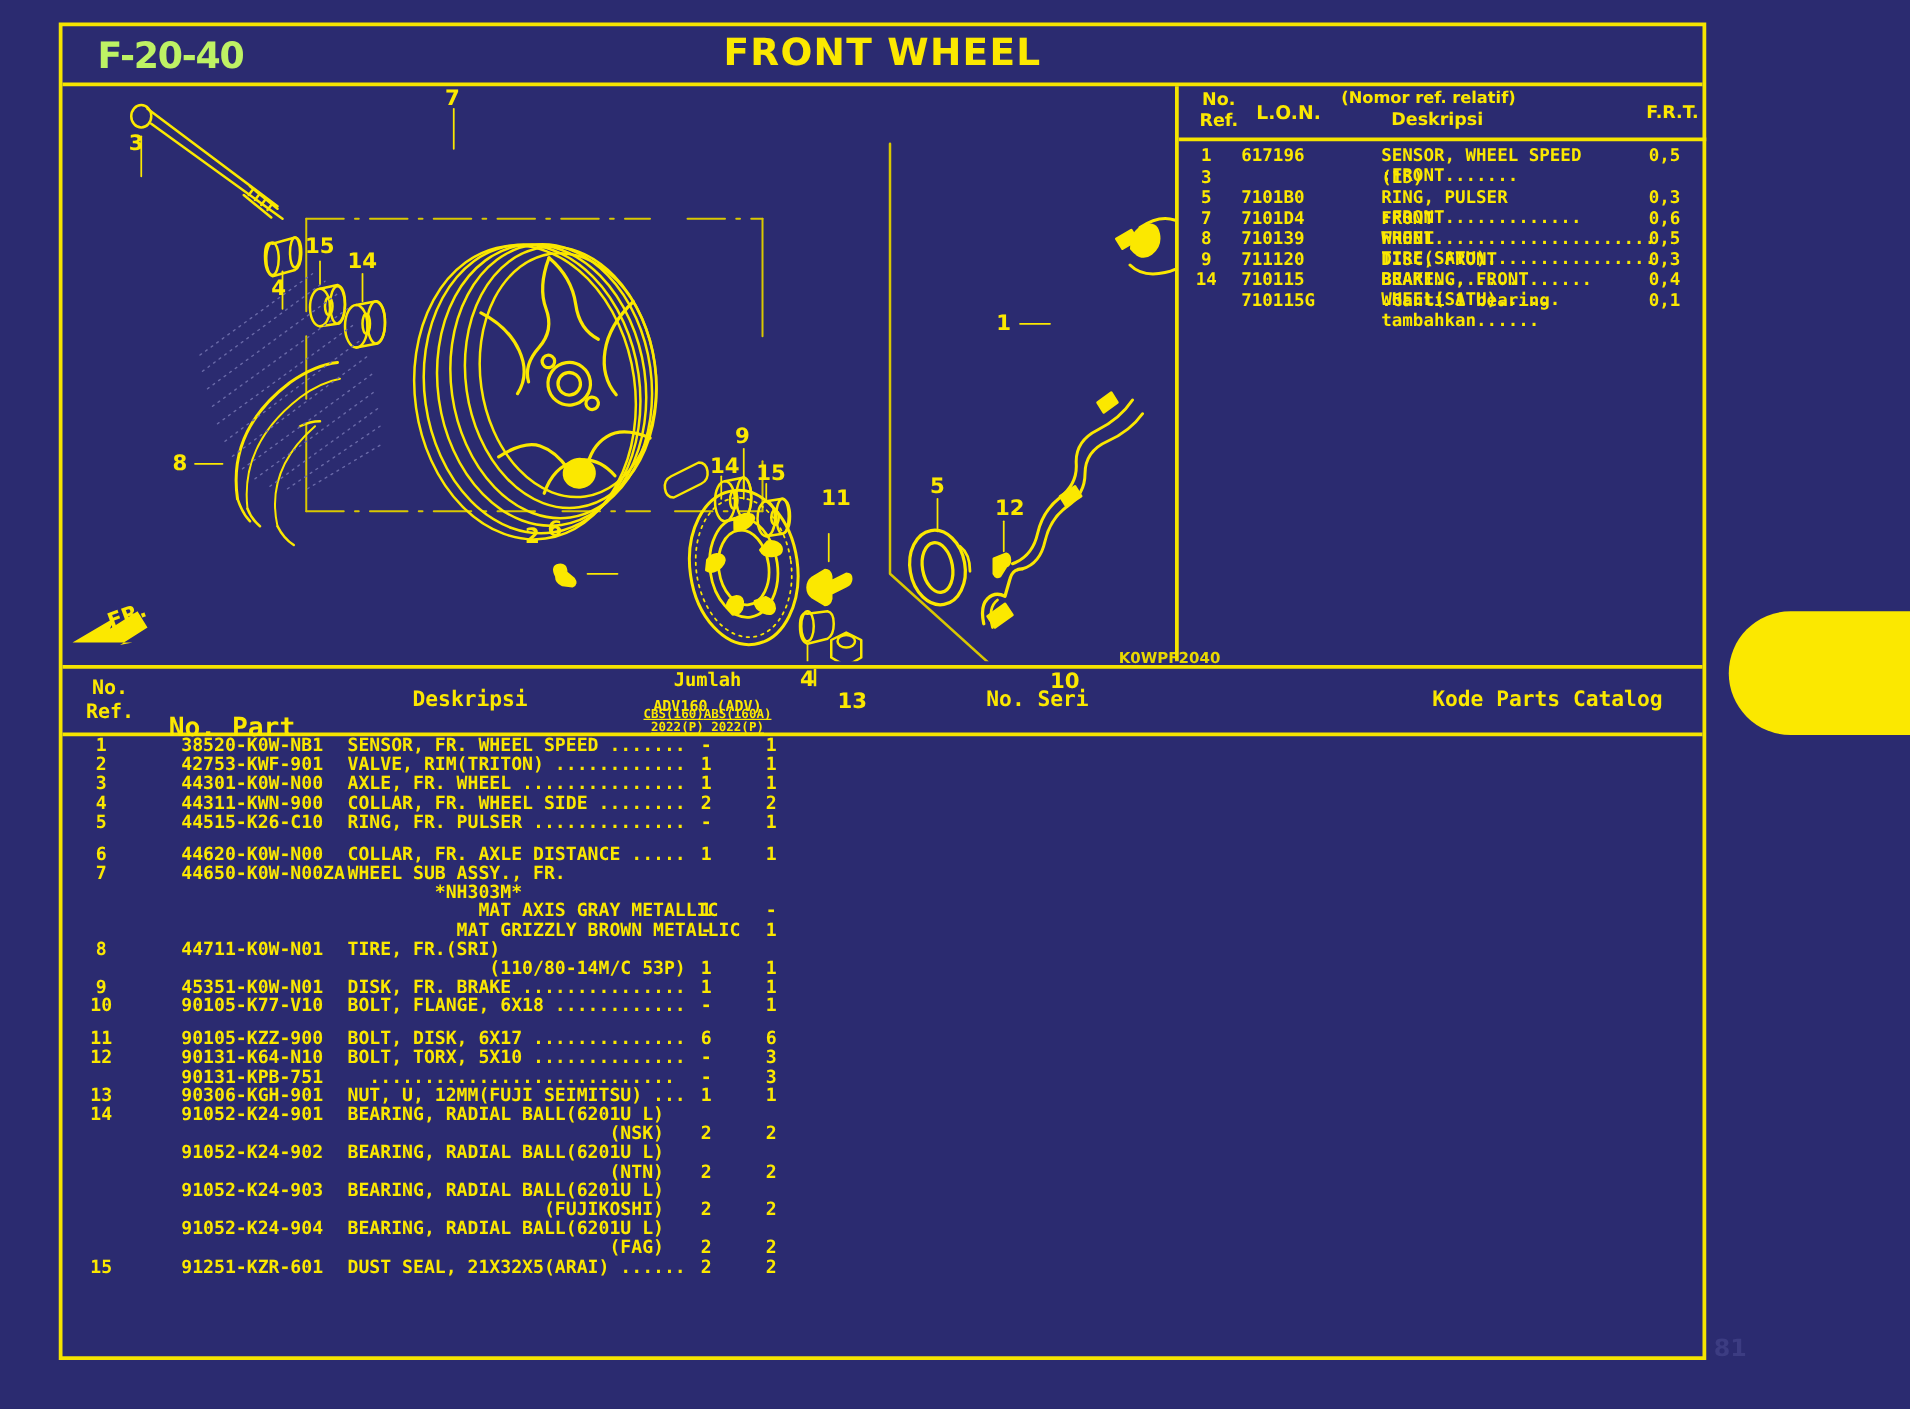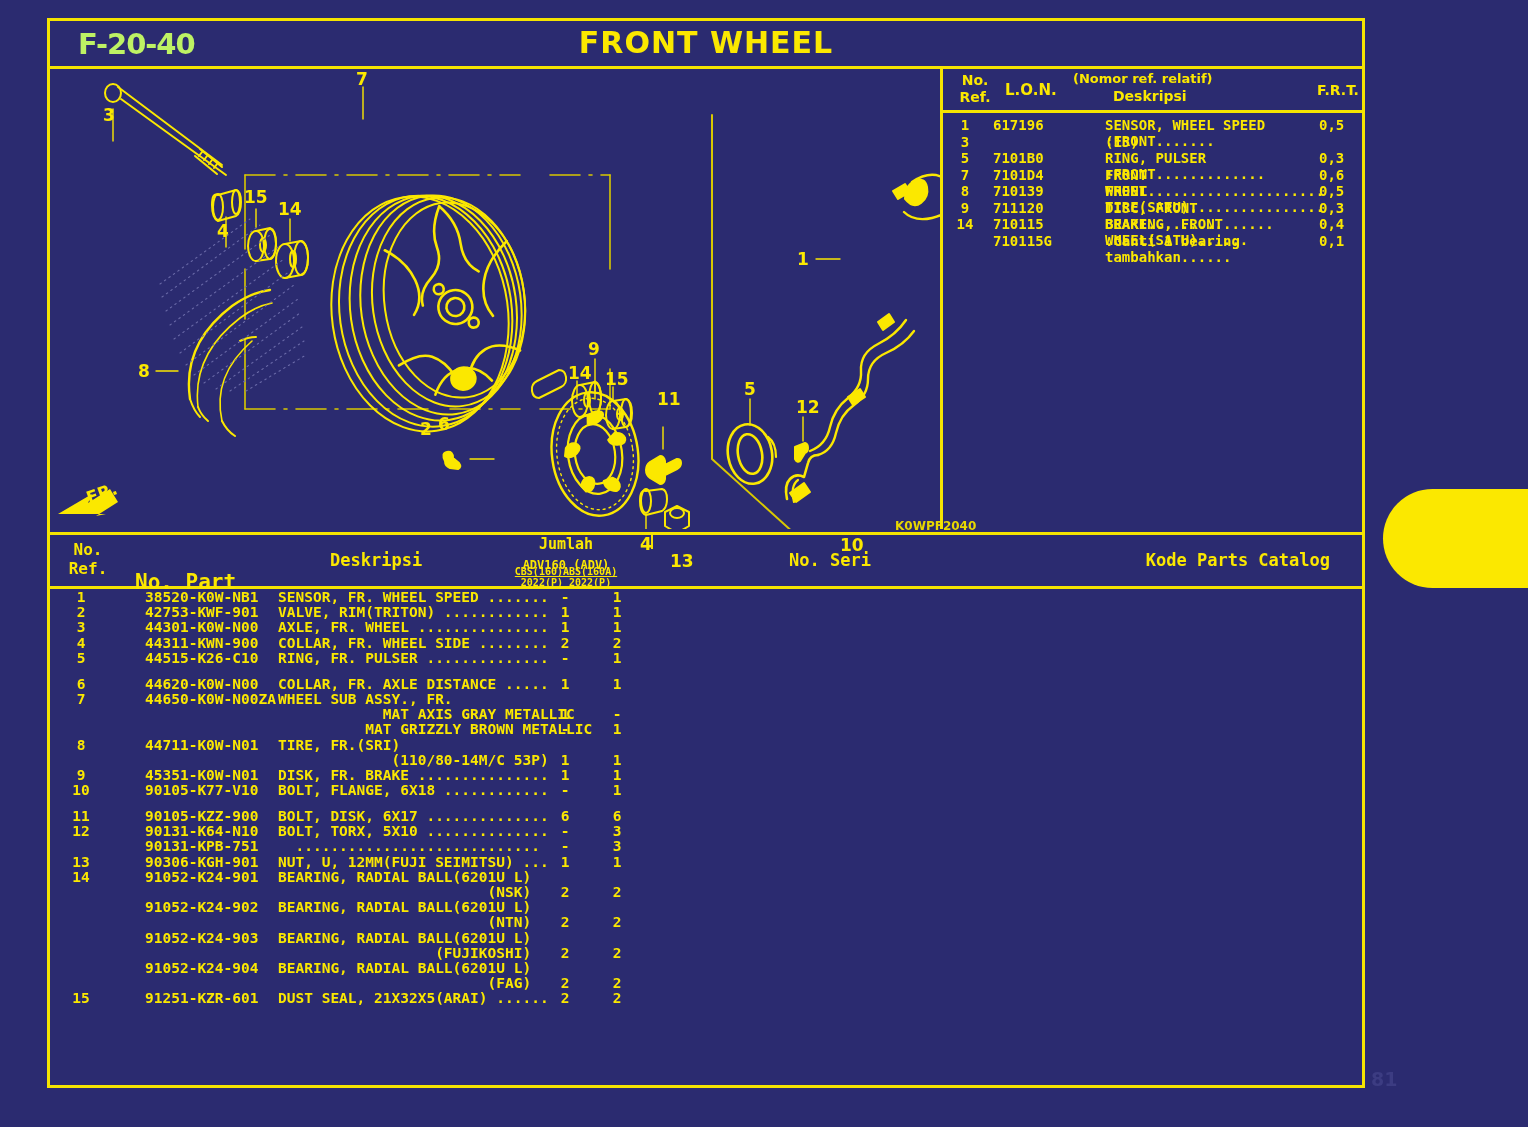--- a/index.html
+++ b/index.html
@@ -356,20 +356,21 @@
         <div class="ph kode">Kode Parts Catalog</div>
       </div>
       <div class="prows" id="parts-rows">
           <div class="prow"><span class="p-ref">1</span><span class="p-part">38520-K0W-NB1</span><span class="p-desc">SENSOR, FR. WHEEL SPEED .......</span><span class="p-q1">-</span><span class="p-q2">1</span></div>
           <div class="prow"><span class="p-ref">2</span><span class="p-part">42753-KWF-901</span><span class="p-desc">VALVE, RIM(TRITON) ............</span><span class="p-q1">1</span><span class="p-q2">1</span></div>
           <div class="prow"><span class="p-ref">3</span><span class="p-part">44301-K0W-N00</span><span class="p-desc">AXLE, FR. WHEEL ...............</span><span class="p-q1">1</span><span class="p-q2">1</span></div>
           <div class="prow"><span class="p-ref">4</span><span class="p-part">44311-KWN-900</span><span class="p-desc">COLLAR, FR. WHEEL SIDE ........</span><span class="p-q1">2</span><span class="p-q2">2</span></div>
           <div class="prow gap"><span class="p-ref">5</span><span class="p-part">44515-K26-C10</span><span class="p-desc">RING, FR. PULSER ..............</span><span class="p-q1">-</span><span class="p-q2">1</span></div>
           <div class="prow"><span class="p-ref">6</span><span class="p-part">44620-K0W-N00</span><span class="p-desc">COLLAR, FR. AXLE DISTANCE .....</span><span class="p-q1">1</span><span class="p-q2">1</span></div>
           <div class="prow"><span class="p-ref">7</span><span class="p-part">44650-K0W-N00ZA</span><span class="p-desc">WHEEL SUB ASSY., FR.</span><span class="p-q1"></span><span class="p-q2"></span></div>
+          <div class="prow"><span class="p-ref"></span><span class="p-part"></span><span class="p-desc">        *NH303M*</span><span class="p-q1"></span><span class="p-q2"></span></div>
           <div class="prow"><span class="p-ref"></span><span class="p-part"></span><span class="p-desc">            MAT AXIS GRAY METALLIC</span><span class="p-q1">1</span><span class="p-q2">-</span></div>
           <div class="prow"><span class="p-ref"></span><span class="p-part"></span><span class="p-desc">          MAT GRIZZLY BROWN METALLIC</span><span class="p-q1">-</span><span class="p-q2">1</span></div>
           <div class="prow"><span class="p-ref">8</span><span class="p-part">44711-K0W-N01</span><span class="p-desc">TIRE, FR.(SRI)</span><span class="p-q1"></span><span class="p-q2"></span></div>
           <div class="prow"><span class="p-ref"></span><span class="p-part"></span><span class="p-desc">             (110/80-14M/C 53P)</span><span class="p-q1">1</span><span class="p-q2">1</span></div>
           <div class="prow"><span class="p-ref">9</span><span class="p-part">45351-K0W-N01</span><span class="p-desc">DISK, FR. BRAKE ...............</span><span class="p-q1">1</span><span class="p-q2">1</span></div>
           <div class="prow gap"><span class="p-ref">10</span><span class="p-part">90105-K77-V10</span><span class="p-desc">BOLT, FLANGE, 6X18 ............</span><span class="p-q1">-</span><span class="p-q2">1</span></div>
           <div class="prow"><span class="p-ref">11</span><span class="p-part">90105-KZZ-900</span><span class="p-desc">BOLT, DISK, 6X17 ..............</span><span class="p-q1">6</span><span class="p-q2">6</span></div>
           <div class="prow"><span class="p-ref">12</span><span class="p-part">90131-K64-N10</span><span class="p-desc">BOLT, TORX, 5X10 ..............</span><span class="p-q1">-</span><span class="p-q2">3</span></div>
           <div class="prow"><span class="p-ref"></span><span class="p-part">90131-KPB-751</span><span class="p-desc">  ............................</span><span class="p-q1">-</span><span class="p-q2">3</span></div>
           <div class="prow"><span class="p-ref">13</span><span class="p-part">90306-KGH-901</span><span class="p-desc">NUT, U, 12MM(FUJI SEIMITSU) ...</span><span class="p-q1">1</span><span class="p-q2">1</span></div>

